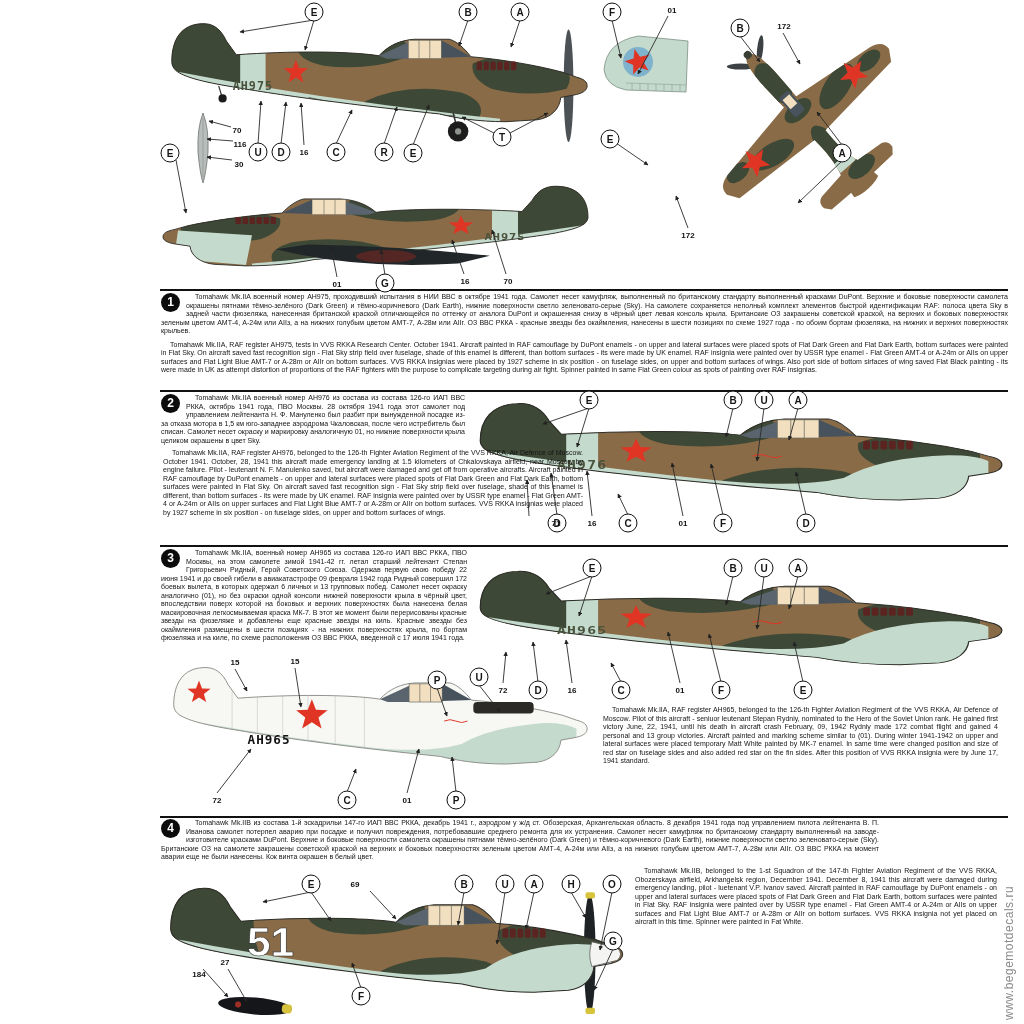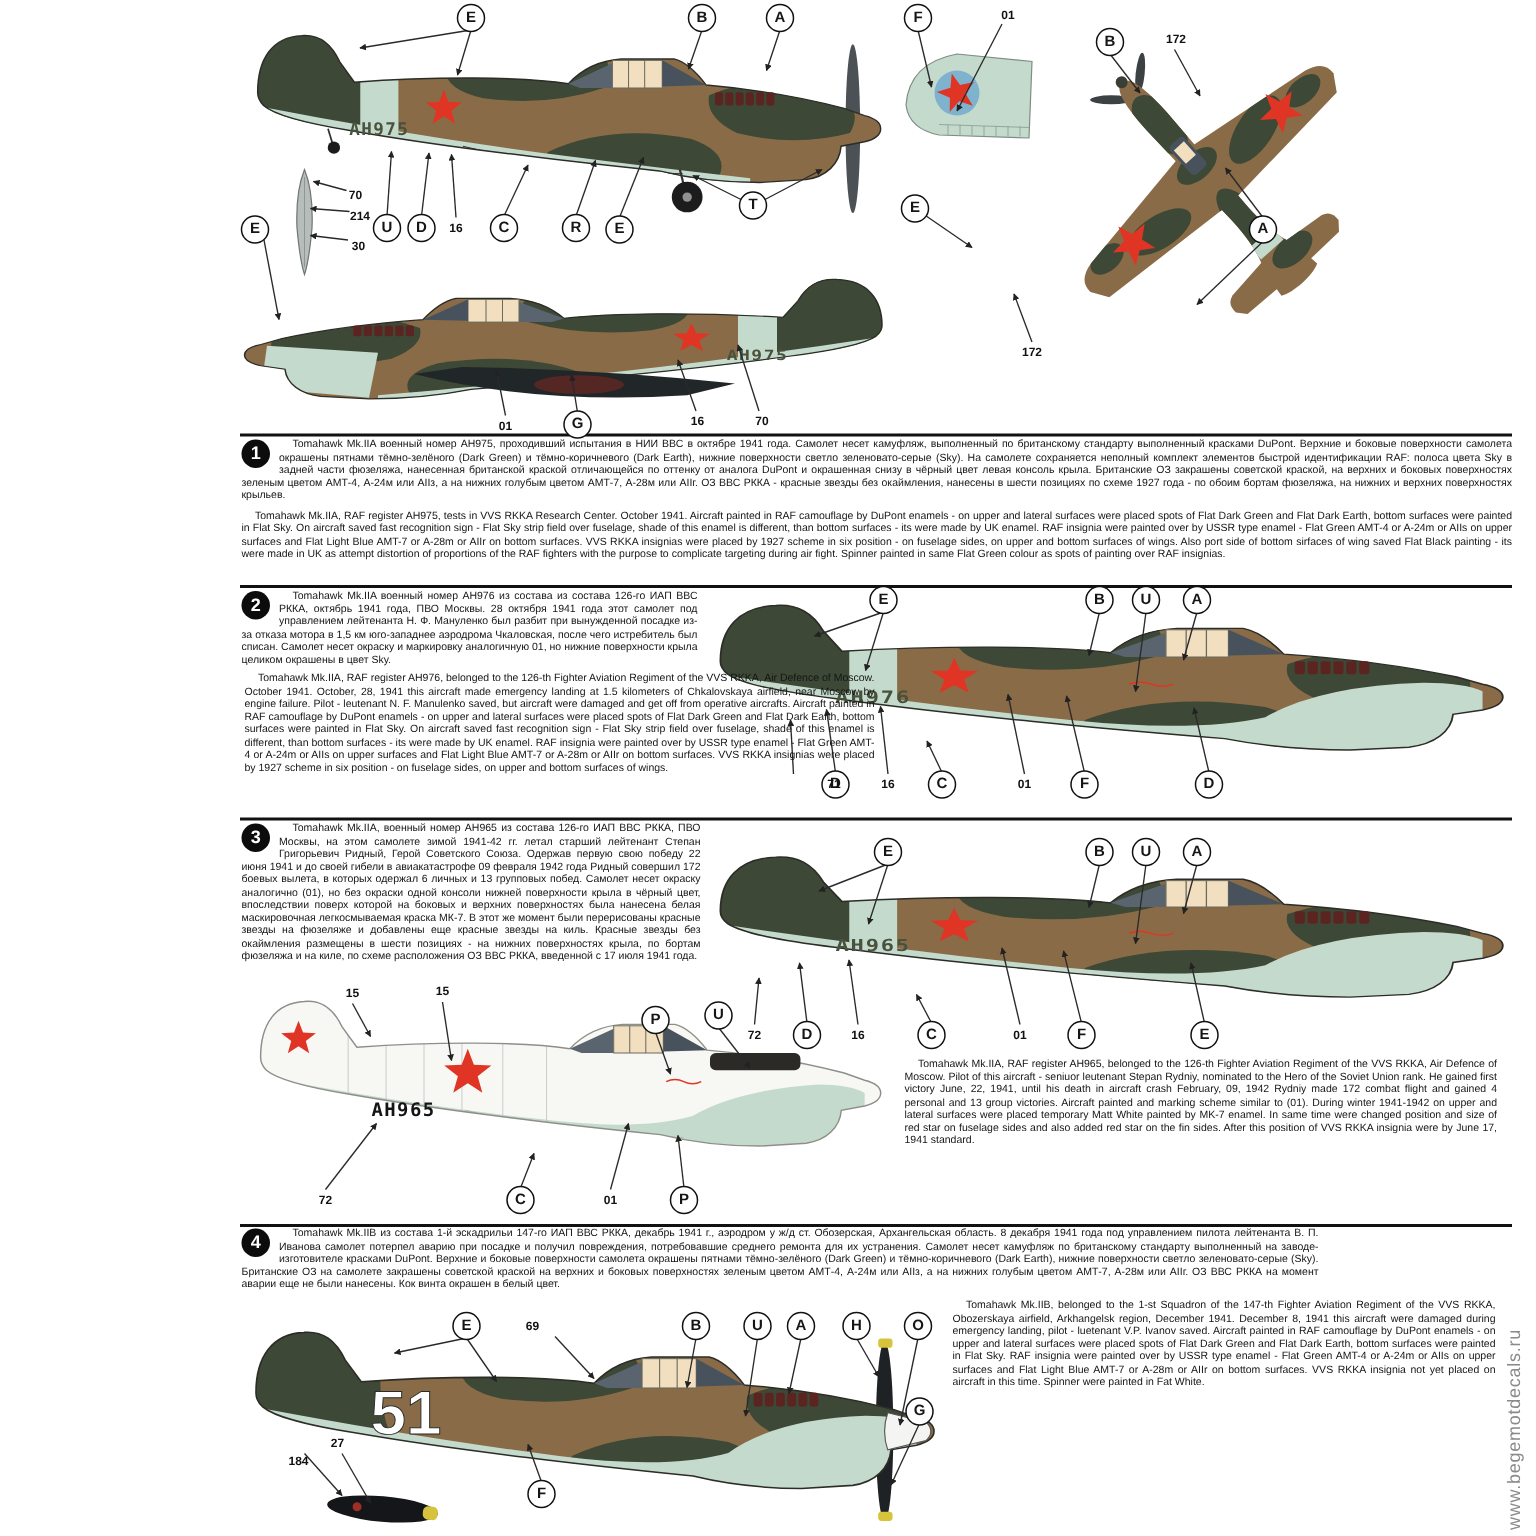--- a/index.html
+++ b/index.html
@@ -406,21 +406,21 @@
       <div class="callout circ" style="left: 505px; top: 884px;">U</div>
       <div class="callout circ" style="left: 534px; top: 884px;">A</div>
       <div class="callout circ" style="left: 571px; top: 884px;">H</div>
       <div class="callout circ" style="left: 612px; top: 884px;">O</div>
       <div class="callout circ" style="left: 613px; top: 941px;">G</div>
       <div class="callout circ" style="left: 361px; top: 996px;">F</div>
       <div class="callout num" style="left: 672px; top: 10px;">01</div>
       <div class="callout num" style="left: 784px; top: 26px;">172</div>
       <div class="callout num" style="left: 688px; top: 235px;">172</div>
       <div class="callout num" style="left: 237px; top: 130px;">70</div>
-      <div class="callout num" style="left: 240px; top: 144px;">214</div>
+      <div class="callout num" style="left: 240px; top: 144px;">116</div>
       <div class="callout num" style="left: 239px; top: 164px;">30</div>
       <div class="callout num" style="left: 304px; top: 152px;">16</div>
       <div class="callout num" style="left: 337px; top: 284px;">01</div>
       <div class="callout num" style="left: 465px; top: 281px;">16</div>
       <div class="callout num" style="left: 508px; top: 281px;">70</div>
       <div class="callout num" style="left: 532px; top: 523px; margin-left: 24px;">71</div>
       <div class="callout num" style="left: 592px; top: 523px;">16</div>
       <div class="callout num" style="left: 683px; top: 523px;">01</div>
       <div class="callout num" style="left: 503px; top: 690px;">72</div>
       <div class="callout num" style="left: 572px; top: 690px;">16</div>

